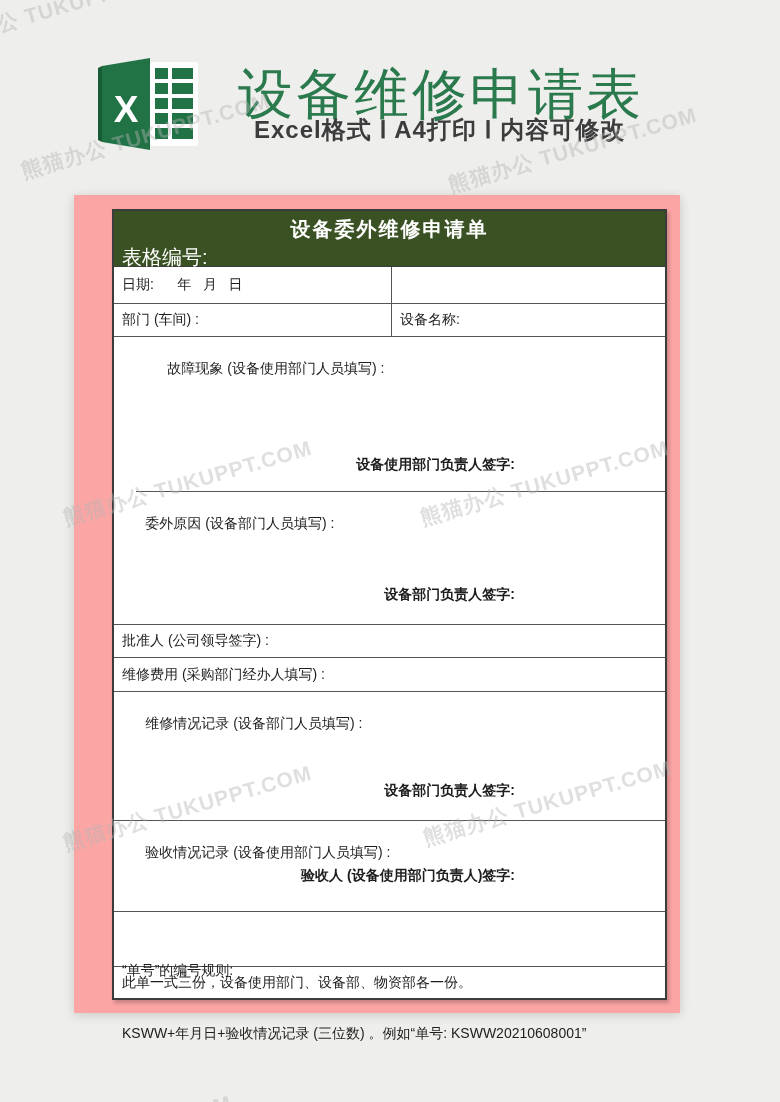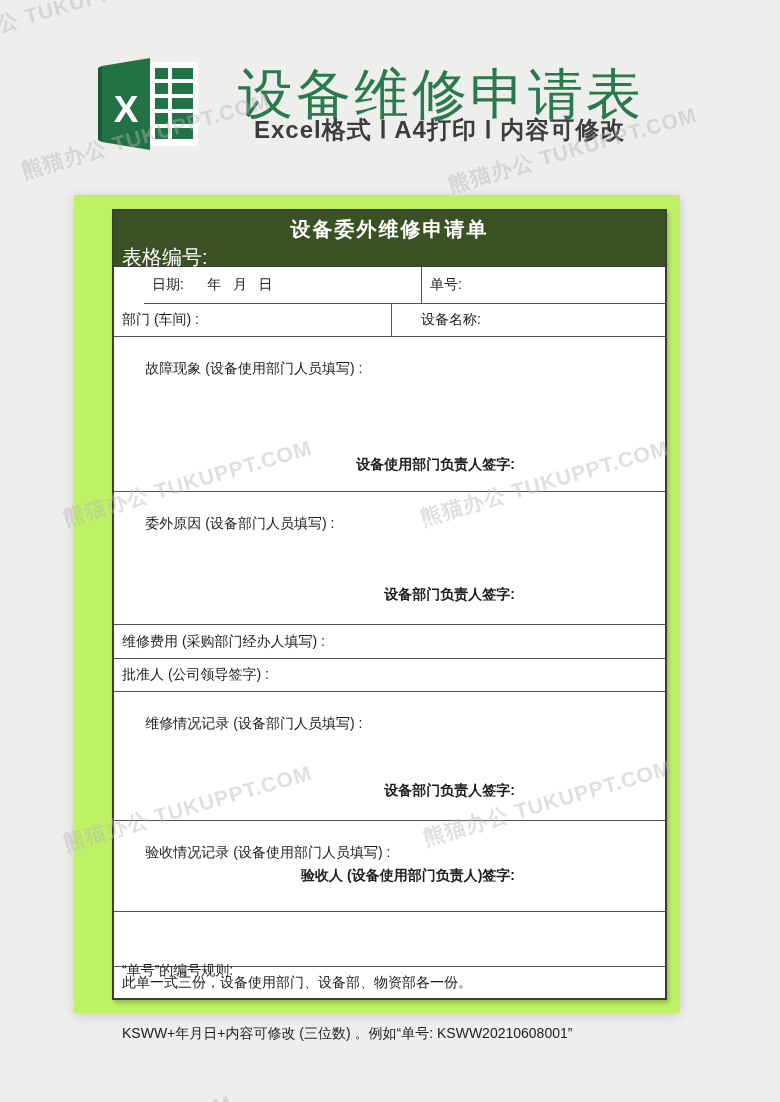--- a/index.html
+++ b/index.html
@@ -9,39 +9,39 @@
   
   .banner { position:absolute; left:0; top:0; width:780px; height:195px; }
   .xl-icon { position:absolute; left:98px; top:54px; width:104px; height:100px; }
   .banner-title { position:absolute; left:238px; top:58px; width:440px;
     font-size:55px; font-weight:400; letter-spacing:3px; color:#2b7a4e; white-space:nowrap; }
   .banner-subtitle { position:absolute; left:254px; top:114px; width:420px;
     font-size:24px; font-weight:700; letter-spacing:1px; color:#3c3c3c; white-space:nowrap; }
 
   
   .sheet { position:absolute; left:74px; top:195px; width:606px; height:818px;
-    background:#bef264; box-shadow:0 2px 10px rgba(0,0,0,0.16); }
+    background:#fca5a5; box-shadow:0 2px 10px rgba(0,0,0,0.16); }
 
   .tbl { position:absolute; left:38px; top:14px; width:555px;
     border:2px solid #3c3c3c; background:#ffffff;
     box-shadow:2px 3px 4px rgba(0,0,0,0.22); color:#1d1d1d; }
 
   .thead { height:56px; background:#3a5223; color:#ffffff; border-bottom:1px solid #3c3c3c; }
   .thead-title { text-align:center; font-size:20px; font-weight:600; letter-spacing:2px; padding-top:5px; height:33px; }
   .thead-code  { font-size:20px; padding-left:8px; }
 
   .row { border-bottom:1px solid #555; font-size:14px; font-weight:500; white-space:pre; }
   .row:last-child { border-bottom:none;text-align:center; }
   .two { display:flex; align-items:center; }
   .two .cl { width:278px; height:100%; border-right:1px solid #555; display:flex; align-items:center; padding-left:8px; }
   .two .cr { flex:1; display:flex; align-items:center; padding-left:8px; }
-  .h37 { height:37px;margin-left:30px; } .h33 { height:33px;gap:21px; } .h34 { height:34px; }
+  .h37 { height:37px; } .h33 { height:33px; } .h34 { height:34px; }
   .single { display:flex; align-items:center; padding-left:8px; }
   .big { position:relative; padding:7px 8px; }
-  .h155 { height:155px; } .h133 { height:133px; } .h129 { height:129px; } .h91 { height:91px; }
+  .h155 { height:155px;margin-left:22px; } .h133 { height:133px; } .h129 { height:129px; } .h91 { height:91px; }
   .sign { position:absolute; right:150px; white-space:pre;font-weight:bold; }
   .b17 { bottom:17px; } .b12 { bottom:20px; } .b10 { bottom:26px; }
   .rule { height:55px; padding:6px 8px 8px 8px; line-height:21px; }
   .h31 { height:31px; }
 
   
   .wm { position:absolute; z-index:30; font-size:21px; font-weight:700; letter-spacing:1px;
     color:#b5b5b5; opacity:0.42; white-space:nowrap; pointer-events:none;
     transform:rotate(-16deg); transform-origin:0 0; }
 </style>
@@ -76,59 +76,58 @@
 <div class="sheet">
   <div class="tbl">
 
     <div class="thead">
       <div class="thead-title">设备委外维修申请单</div>
       <div class="thead-code">表格编号:</div>
     </div>
 
     <div class="row two h37">
       <div class="cl">日期:      年   月   日</div>
-      <div class="cr">单号:</div>
     </div>
 
     <div class="row two h33">
       <div class="cl">部门 (车间) :</div>
       <div class="cr">设备名称:</div>
     </div>
 
     <div class="row big h155">
       <span>故障现象 (设备使用部门人员填写) :</span>
       <span class="sign b17">设备使用部门负责人签字:</span>
     </div>
 
     <div class="row big h133">
       <span>委外原因 (设备部门人员填写) :</span>
       <span class="sign b12">设备部门负责人签字:</span>
     </div>
 
+    <div class="row single h33">
+      <span>批准人 (公司领导签字) :</span>
+    </div>
+
     <div class="row single h34">
       <span>维修费用 (采购部门经办人填写) :</span>
-    </div>
-
-    <div class="row single h33">
-      <span>批准人 (公司领导签字) :</span>
     </div>
 
     <div class="row big h129">
       <span>维修情况记录 (设备部门人员填写) :</span>
       <span class="sign b12">设备部门负责人签字:</span>
     </div>
 
     <div class="row big h91">
       <span>验收情况记录 (设备使用部门人员填写) :</span>
       <span class="sign b10">验收人 (设备使用部门负责人)签字:</span>
     </div>
 
     <div class="row rule">
       <div>“单号”的编号规则:</div>
-      <div>KSWW+年月日+内容可修改 (三位数) 。例如“单号: KSWW20210608001”</div>
+      <div>KSWW+年月日+验收情况记录 (三位数) 。例如“单号: KSWW20210608001”</div>
     </div>
 
     <div class="row single h31">
       <span>此单一式三份，设备使用部门、设备部、物资部各一份。</span>
     </div>
 
   </div>
 </div>
 
 <span class="wm" style="left:-70px; top:30px;">熊猫办公 TUKUPPT.COM</span>

